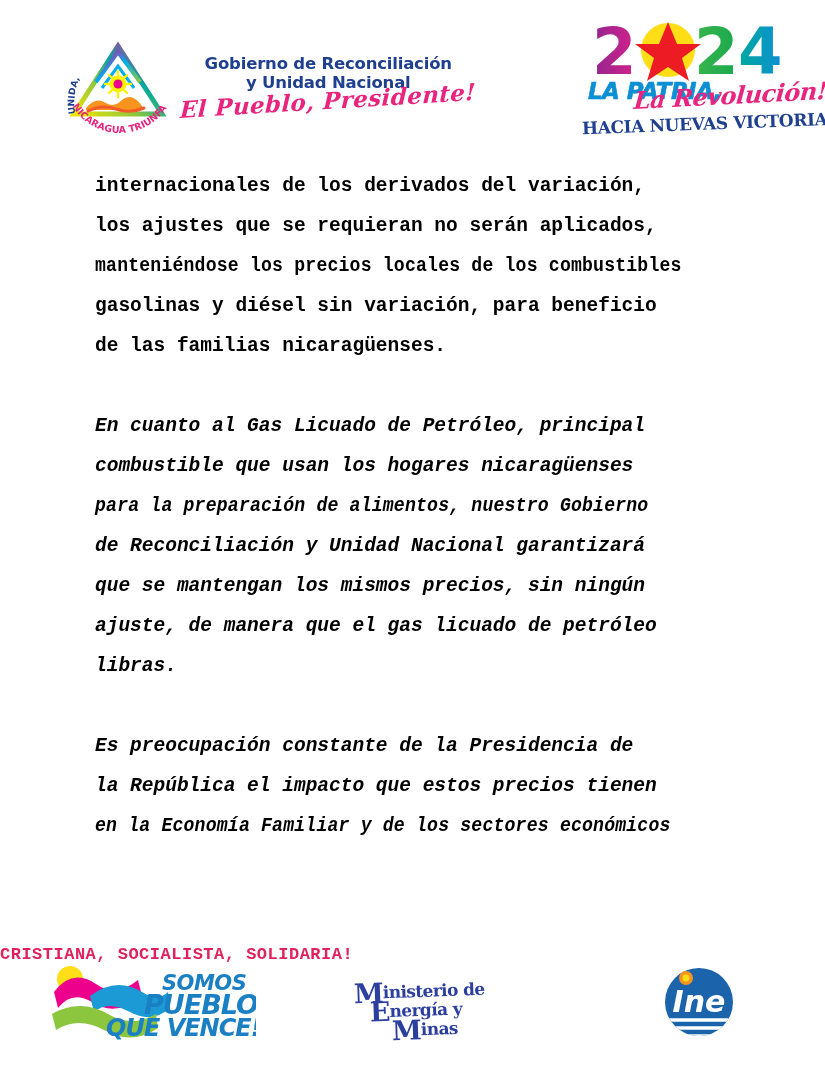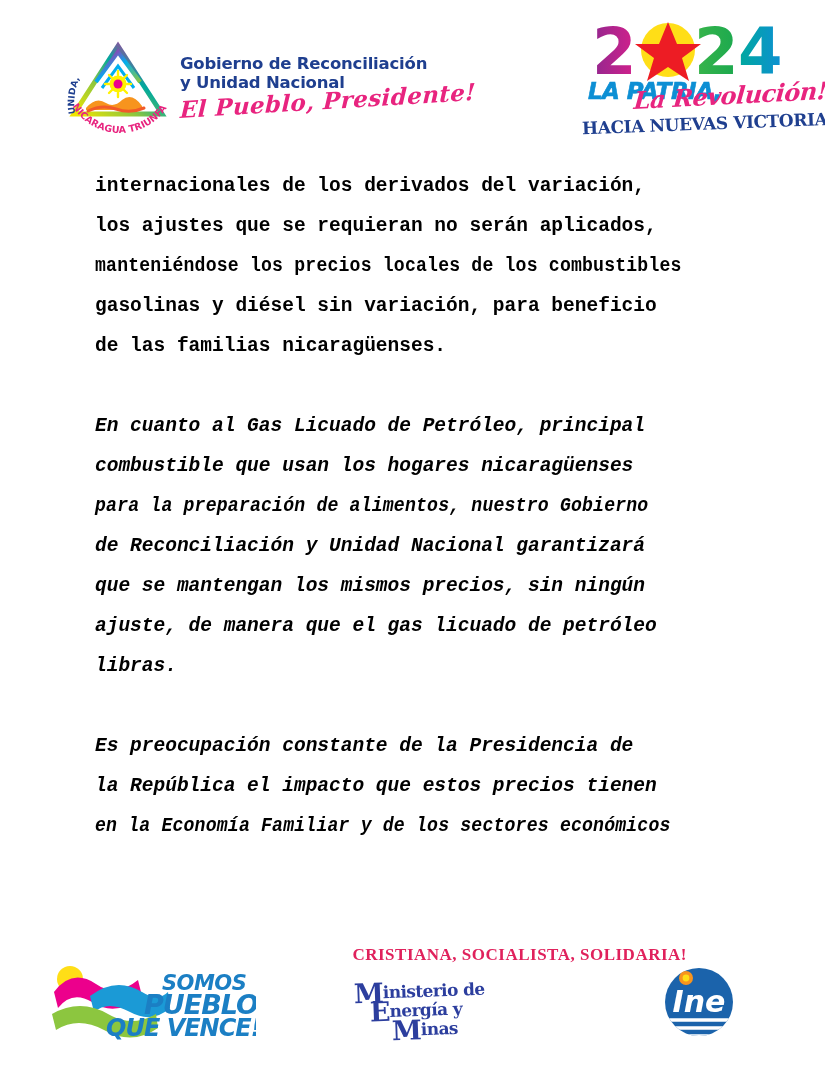--- a/index.html
+++ b/index.html
@@ -44,20 +44,21 @@
     padding-top: 26px;
   }
   .gov-line {
     font-family: "DejaVu Sans", sans-serif;
     font-weight: bold;
     font-size: 16.5px;
     line-height: 19px;
     color: #1f3f8f;
     letter-spacing: -0.2px;
     white-space: nowrap;
+    text-align: center;
   }
   .gov-slogan {
     margin-top: 4px;
     font-family: "DejaVu Serif", serif;
     font-style: italic;
     font-weight: bold;
     font-size: 23px;
     color: #e8247f;
     transform: rotate(-3.5deg) skewX(-6deg);
     transform-origin: left center;
@@ -157,22 +158,22 @@
     position: absolute;
     left: 0;
     bottom: 0;
     width: 825px;
     height: 128px;
   }
   .motto {
     position: absolute;
     top: 5px; left: 0;
     width: 687px;
-    text-align: right;
-    font-family: Liberation Serif, serif;
+    text-align: left;
+    font-family: Liberation Mono, monospace;
     font-weight: bold;
     font-size: 17px;
     color: #e0215c;
     letter-spacing: 0.5px;
     white-space: nowrap;
   }
 
   
   .spqv {
     position: absolute;

